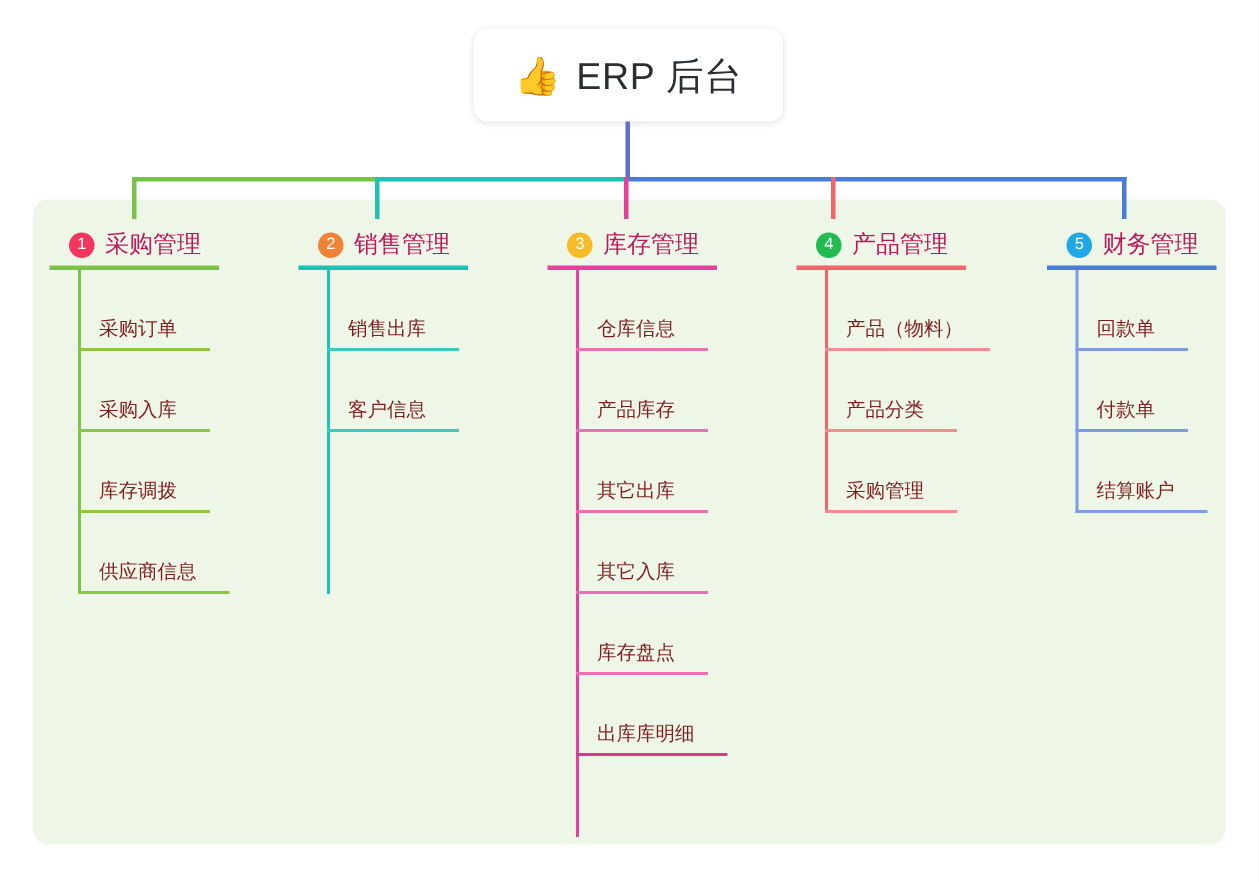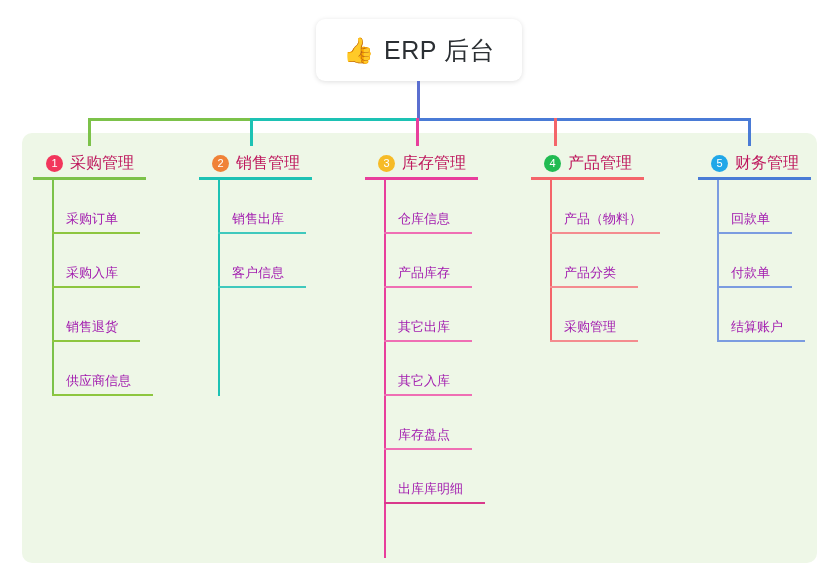--- a/index.html
+++ b/index.html
@@ -40,21 +40,21 @@
     flex:0 0 auto;font-family:"Liberation Sans",sans-serif;
   }
   .head-label{font-size:16px;color:#be185d;white-space:nowrap;}
   .head-rule{position:absolute;left:0;bottom:0;height:3px;}
 
   .items{position:relative;margin-top:0;}
   .trunk{position:absolute;left:19px;top:0;width:2px;}
   .item{position:relative;height:54px;}
   .item-label{
     position:absolute;left:33px;bottom:6px;
-    font-size:13px;color:#a21caf;white-space:nowrap;
+    font-size:13px;color:#7f1d1d;white-space:nowrap;
   }
   .item-rule{position:absolute;left:19px;bottom:0;height:2px;}
 </style>
 </head>
 <body>
 
 <div id="stage">
 
   <div class="canvas"></div>
 
@@ -85,21 +85,21 @@
       <span class="trunk" style="height:216px;background:#7cc24a;"></span>
       <div class="item">
         <span class="item-label">采购订单</span>
         <span class="item-rule" style="width:88px;background:#8dc63f;"></span>
       </div>
       <div class="item">
         <span class="item-label">采购入库</span>
         <span class="item-rule" style="width:88px;background:#8dc63f;"></span>
       </div>
       <div class="item">
-        <span class="item-label">销售退货</span>
+        <span class="item-label">库存调拨</span>
         <span class="item-rule" style="width:88px;background:#8dc63f;"></span>
       </div>
       <div class="item">
         <span class="item-label">供应商信息</span>
         <span class="item-rule" style="width:101px;background:#8dc63f;"></span>
       </div>
     </div>
   </div>
 
   <div class="branch" style="left:199px;width:155px;">

